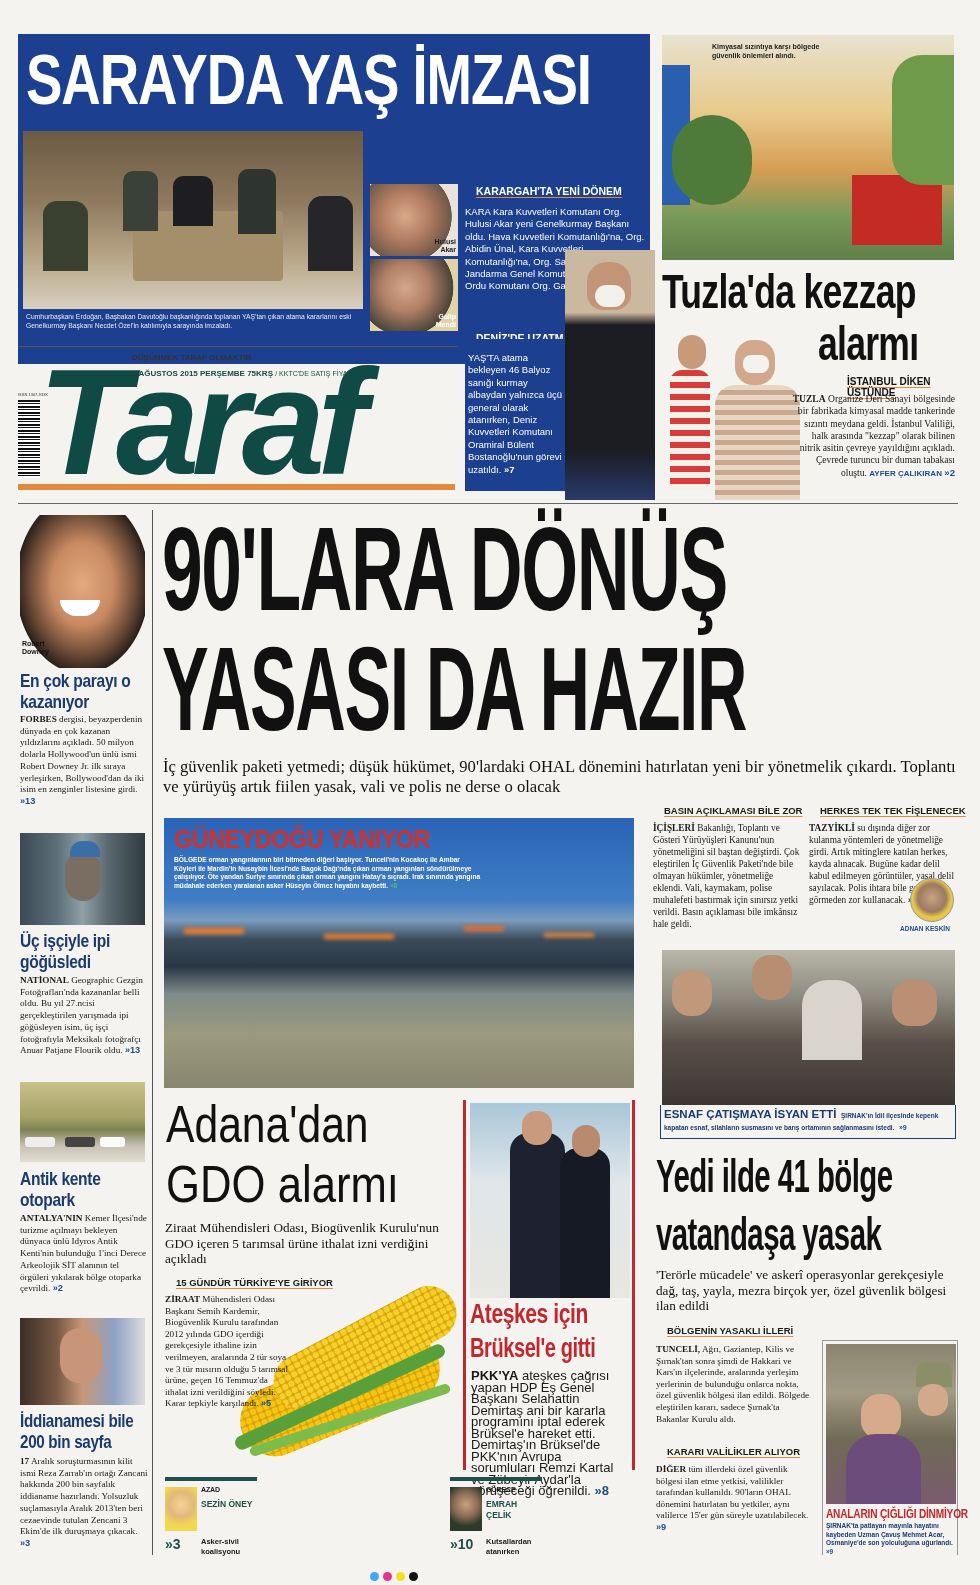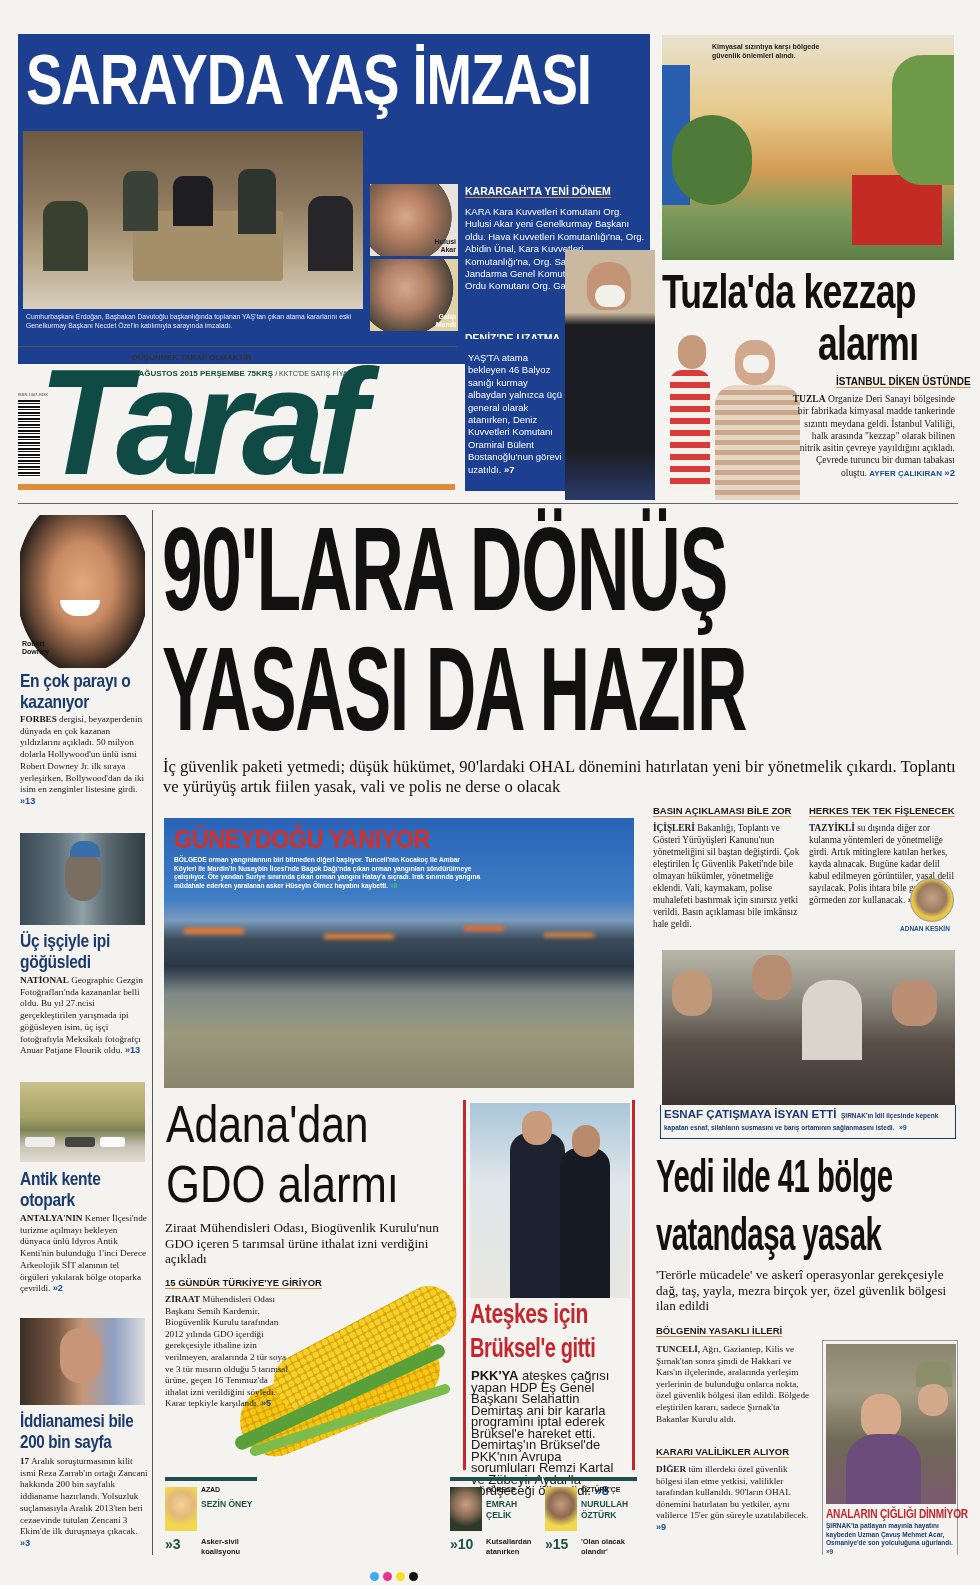--- a/index.html
+++ b/index.html
@@ -2,21 +2,21 @@
 <html><head>
 <meta charset="utf-8">
 <style>
   * { box-sizing: border-box; margin: 0; padding: 0; }
   body { width: 980px; height: 1585px; background: #f4f3ef; font-family: "Liberation Serif", serif; color: #1a1a1a; position: relative; overflow: hidden; }
   .abs { position: absolute; }
   .cond { font-family: "Liberation Sans", sans-serif; font-weight: bold; letter-spacing: -0.02em; }
   .sans { font-family: "Liberation Sans", sans-serif; }
   .serif { font-family: "Liberation Serif", serif; }
   .photo { background: #888; overflow: hidden; }
-  .subhead { font-family: "Liberation Sans", sans-serif; font-weight: bold; font-size: 10px; text-decoration: underline; text-decoration-color: #e08a3c; text-underline-offset: 2px; }
+  .subhead { font-family: "Liberation Sans", sans-serif; font-weight: bold; font-size: 10px; text-decoration: underline; text-decoration-color: #e08a3c; text-underline-offset: 2px; margin-left: 11px; }
   .body-txt { font-size: 9.5px; line-height: 12px; }
   .ref { color: #1b4e8a; font-weight: bold; font-family: "Liberation Sans", sans-serif; }
   .lead { font-weight: bold; }
   .divider-v { background: #555; width: 1px; }
 </style>
 </head>
 <body>
 
 <div class="abs" style="left:18px;top:34px;width:632px;height:330px;background:#1c3f8f;">
   <div class="abs cond" style="left:8px;top:6px;font-size:70px;line-height:80px;color:#fff;white-space:nowrap;transform:scaleX(0.78);transform-origin:left top;">SARAYDA YAŞ İMZASI</div>
@@ -256,30 +256,20 @@
   <div class="abs" style="left:285px;top:0;width:92px;height:80px;border-top:4px solid #1f4f49;">
     <div class="abs" style="left:0;top:6px;width:32px;height:44px;background:radial-gradient(circle at 50% 40%,#c9a082 0%,#8a6a55 40%,#2d3a2a 70%);"></div>
     <div class="abs cond" style="left:36px;top:5px;font-size:7px;">GÖRECE</div>
     <div class="abs sans" style="left:36px;top:18px;font-size:8.5px;line-height:11px;font-weight:bold;color:#1f4f49;">
       <div>EMRAH</div>
       <div>ÇELİK</div>
     </div>
     <div class="abs sans" style="left:0;top:55px;font-size:14px;font-weight:bold;color:#1f4f49;">»10</div>
     <div class="abs sans" style="left:36px;top:56px;width:56px;font-size:7.5px;line-height:10px;font-weight:bold;">Kutsallardan atanırken</div>
   </div>
-  <div class="abs" style="left:380px;top:0;width:92px;height:80px;border-top:4px solid #1f4f49;">
-    <div class="abs" style="left:0;top:6px;width:32px;height:44px;background:radial-gradient(circle at 50% 40%,#c99a7c 0%,#8b6a52 40%,#f2d84f 70%);"></div>
-    <div class="abs cond" style="left:36px;top:5px;font-size:7px;">ÖZTÜRK'ÇE</div>
-    <div class="abs sans" style="left:36px;top:18px;font-size:8.5px;line-height:11px;font-weight:bold;color:#1f4f49;">
-      <div>NURULLAH</div>
-      <div>ÖZTÜRK</div>
-    </div>
-    <div class="abs sans" style="left:0;top:55px;font-size:14px;font-weight:bold;color:#1f4f49;">»15</div>
-    <div class="abs sans" style="left:36px;top:56px;width:56px;font-size:7.5px;line-height:10px;font-weight:bold;">'Olan olacak olandır'</div>
-  </div>
 </div>
 
 <div class="abs" style="left:370px;top:1572px;width:60px;height:10px;">
   <span class="abs" style="left:0;top:0;width:9px;height:9px;border-radius:50%;background:#3fa9f5;"></span>
   <span class="abs" style="left:13px;top:0;width:9px;height:9px;border-radius:50%;background:#e8338a;"></span>
   <span class="abs" style="left:26px;top:0;width:9px;height:9px;border-radius:50%;background:#f5e020;"></span>
   <span class="abs" style="left:39px;top:0;width:9px;height:9px;border-radius:50%;background:#111;"></span>
 </div>
 
 </body></html>

